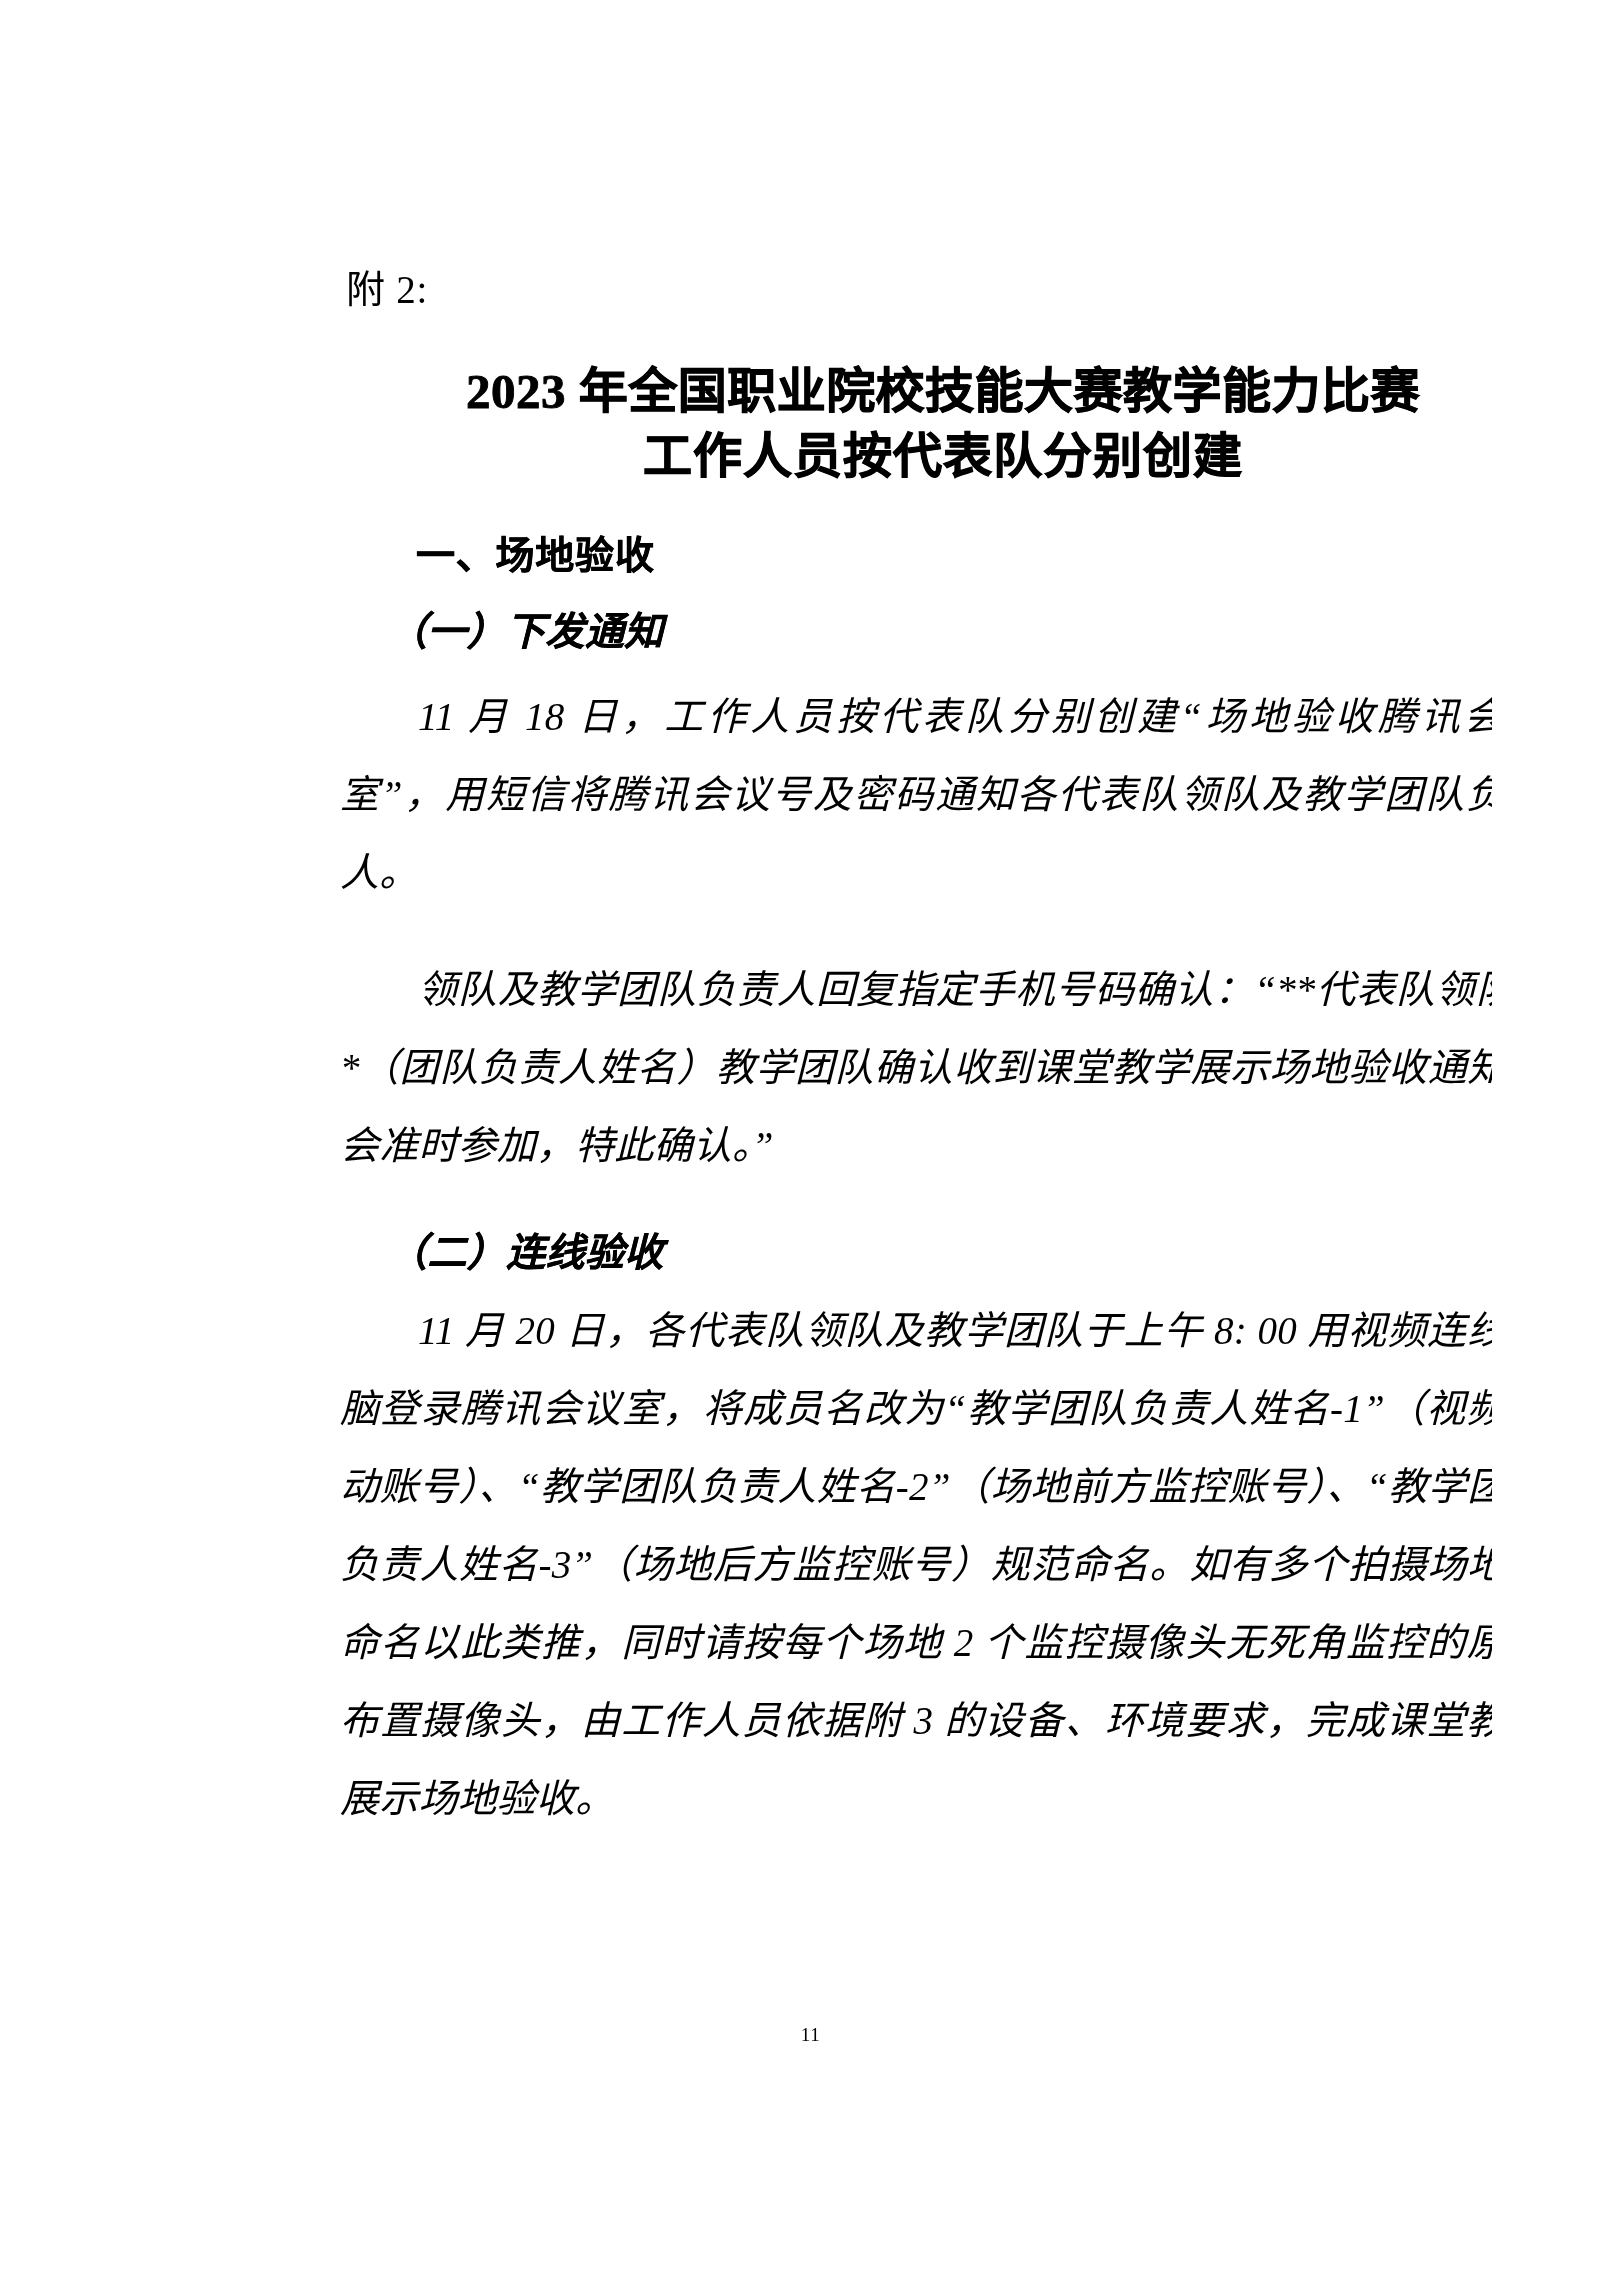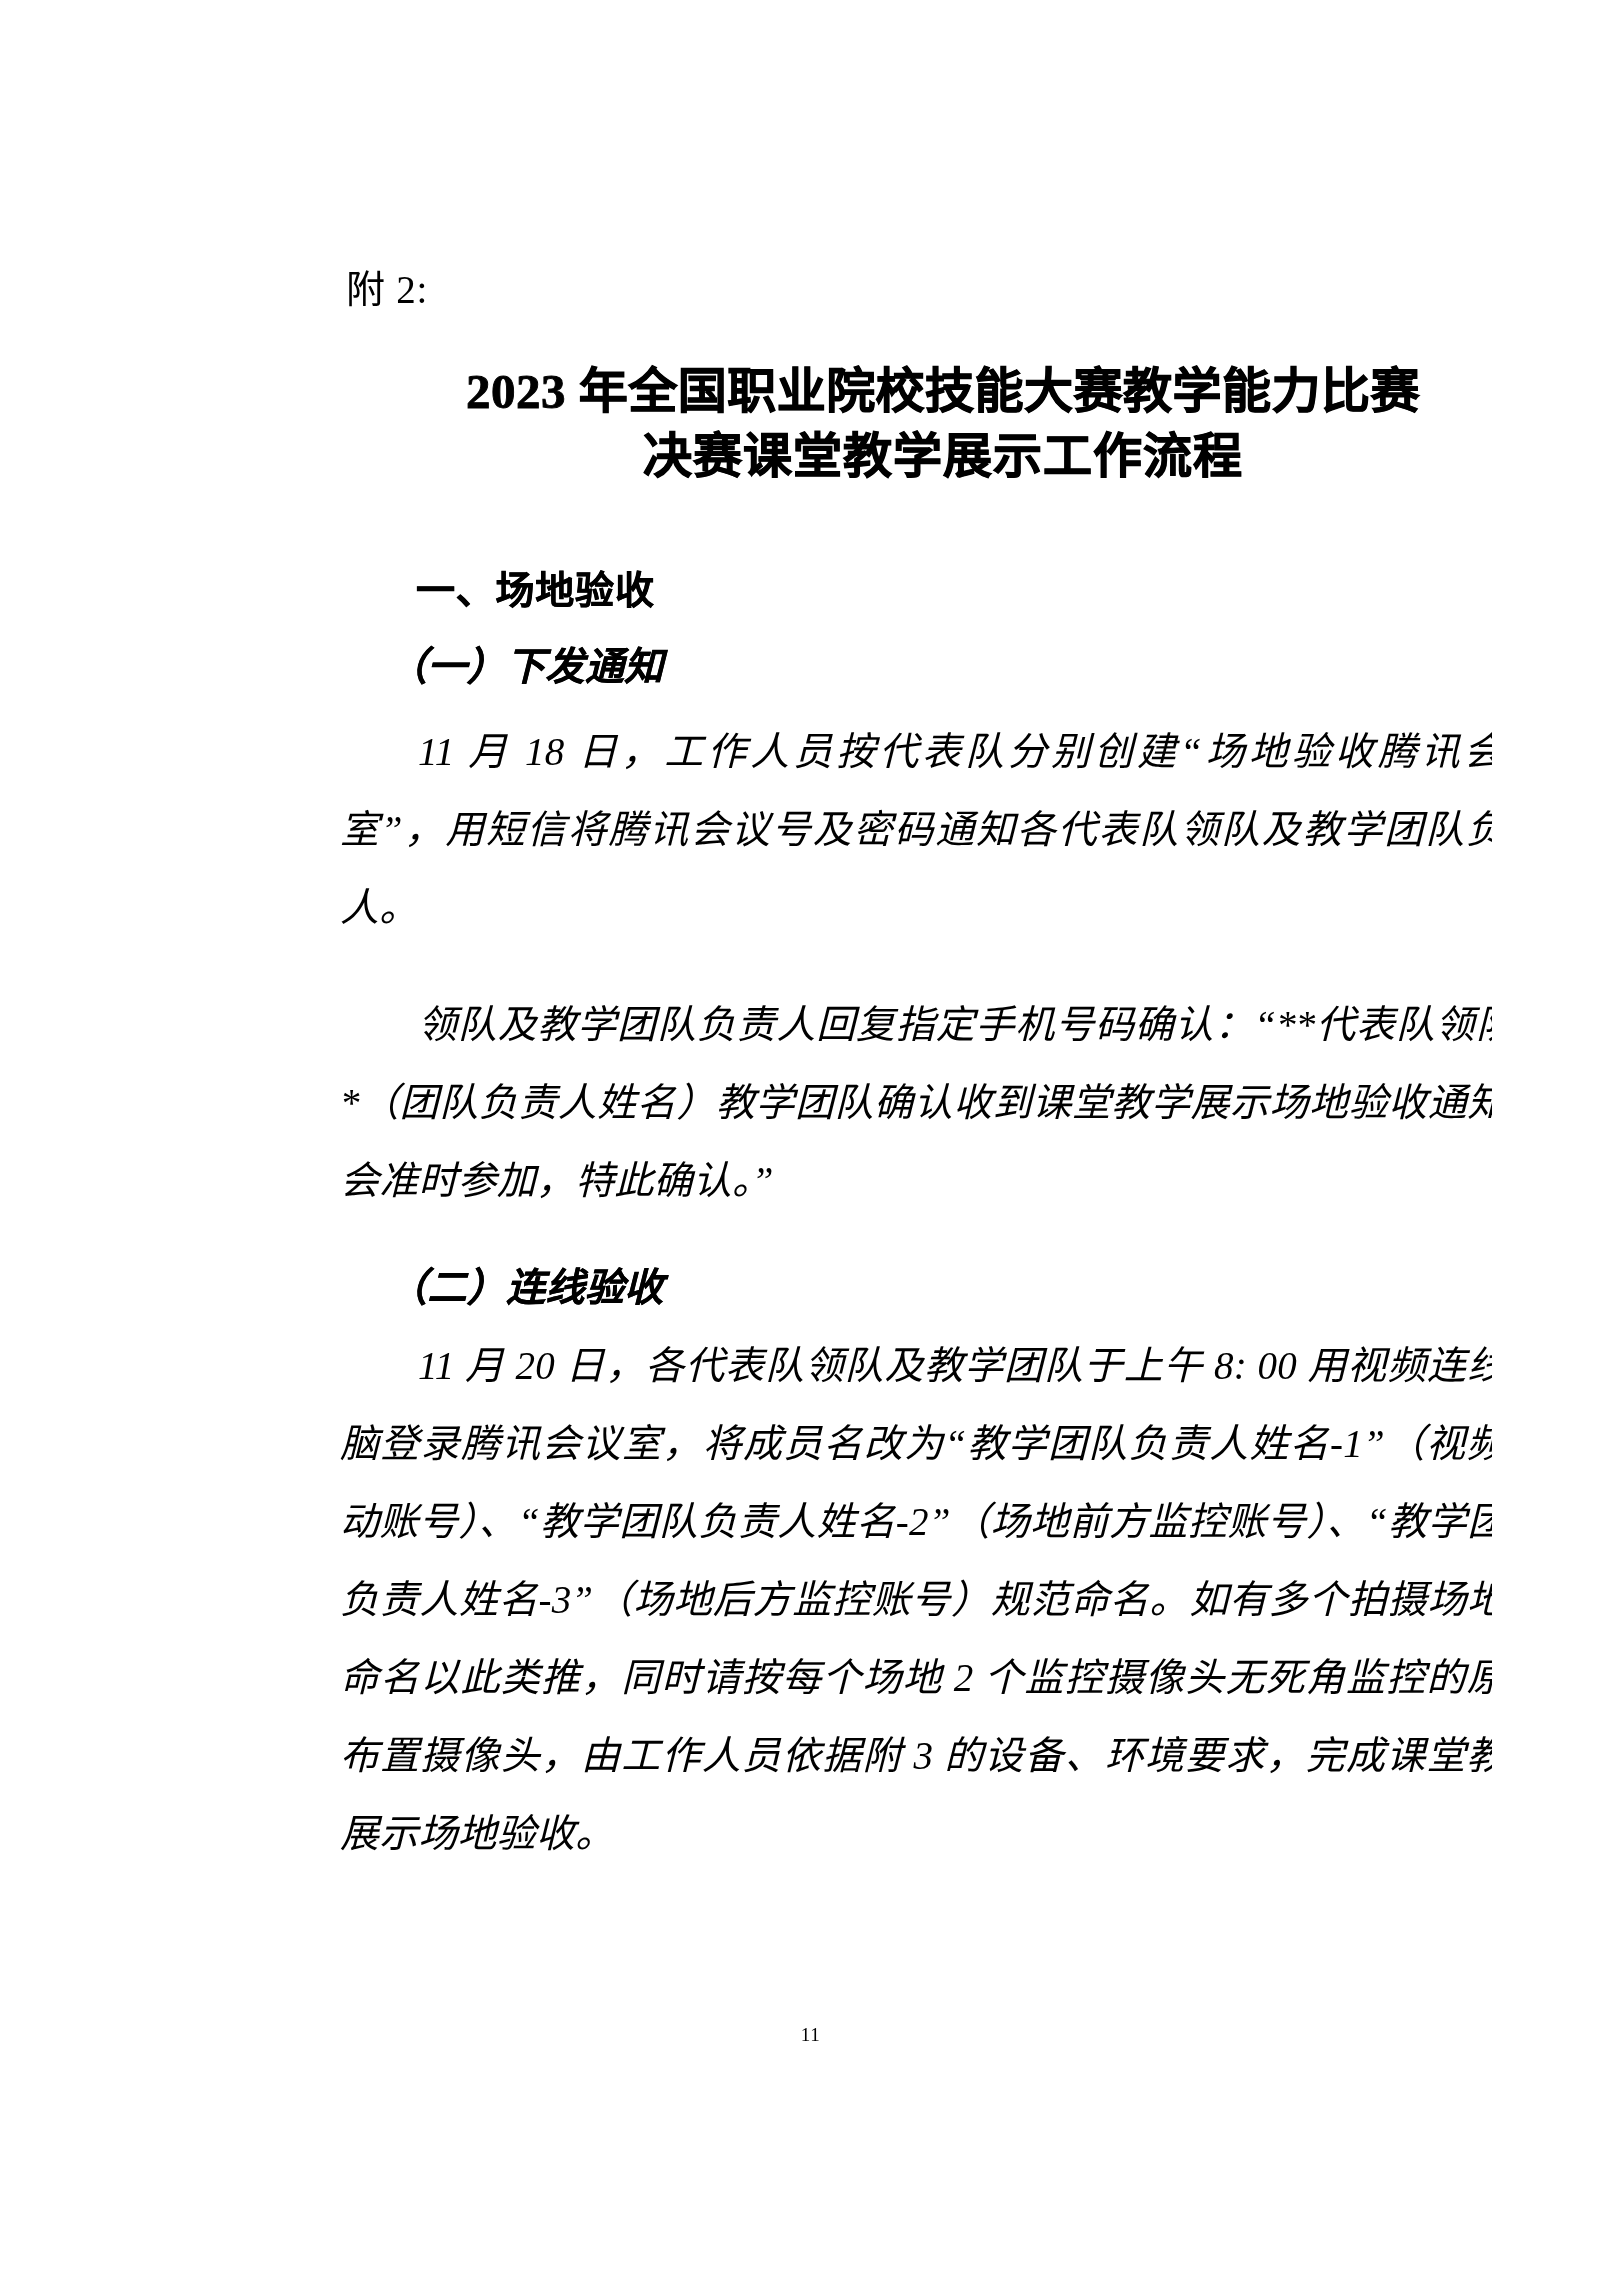--- a/index.html
+++ b/index.html
@@ -51,21 +51,21 @@
   .doc-title .title-line {
     display: block;
     white-space: nowrap;
   }
   .doc-title .title-line-2 {
     letter-spacing: 0.02em;
   }
 
   
   .heading-1 {
-    margin-top: 73px;
+    margin-top: 38px;
     margin-left: 76px;
     font-size: 39px;
     line-height: 1.5;
     font-weight: bold;
     letter-spacing: 0.02em;
     -webkit-text-stroke: 0.5px #000;
   }
 
   
   .heading-2 {
@@ -111,21 +111,21 @@
 <body>
 
 <div class="page">
 
   <div class="content">
 
     <div class="attachment-label">附 2:</div>
 
     <div class="doc-title">
       <span class="title-line title-line-1">2023 年全国职业院校技能大赛教学能力比赛</span>
-      <span class="title-line title-line-2">决赛课堂教学展示工作流程</span>
+      <span class="title-line title-line-2">工作人员按代表队分别创建</span>
     </div>
 
     <div class="heading-1">一、场地验收</div>
 
     <div class="heading-2">（一）下发通知</div>
 
     <p class="para">11 月 18 日，工作人员按代表队分别创建“场地验收腾讯会议室”，用短信将腾讯会议号及密码通知各代表队领队及教学团队负责人。</p>
 
     <p class="para para-tight">领队及教学团队负责人回复指定手机号码确认：“**代表队领队/**（团队负责人姓名）教学团队确认收到课堂教学展示场地验收通知，会准时参加，特此确认。”</p>
 

